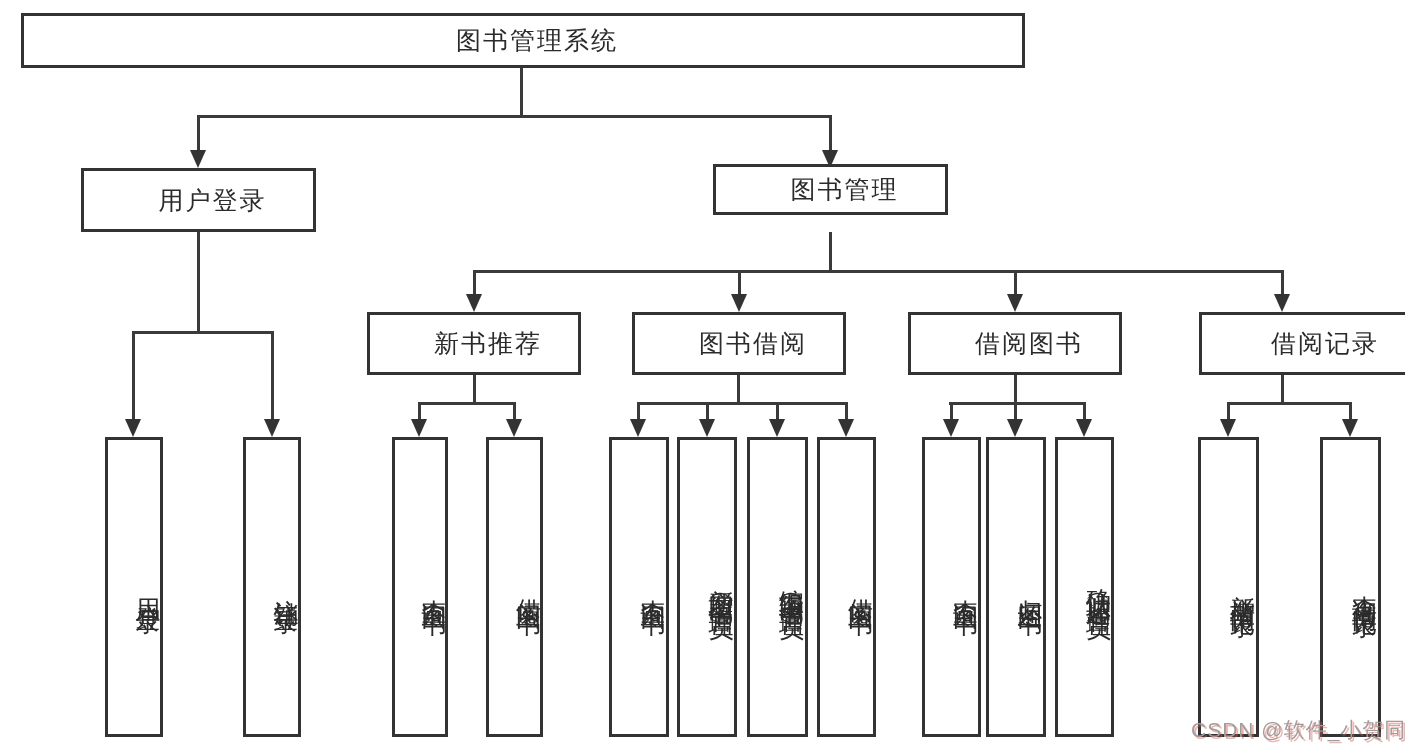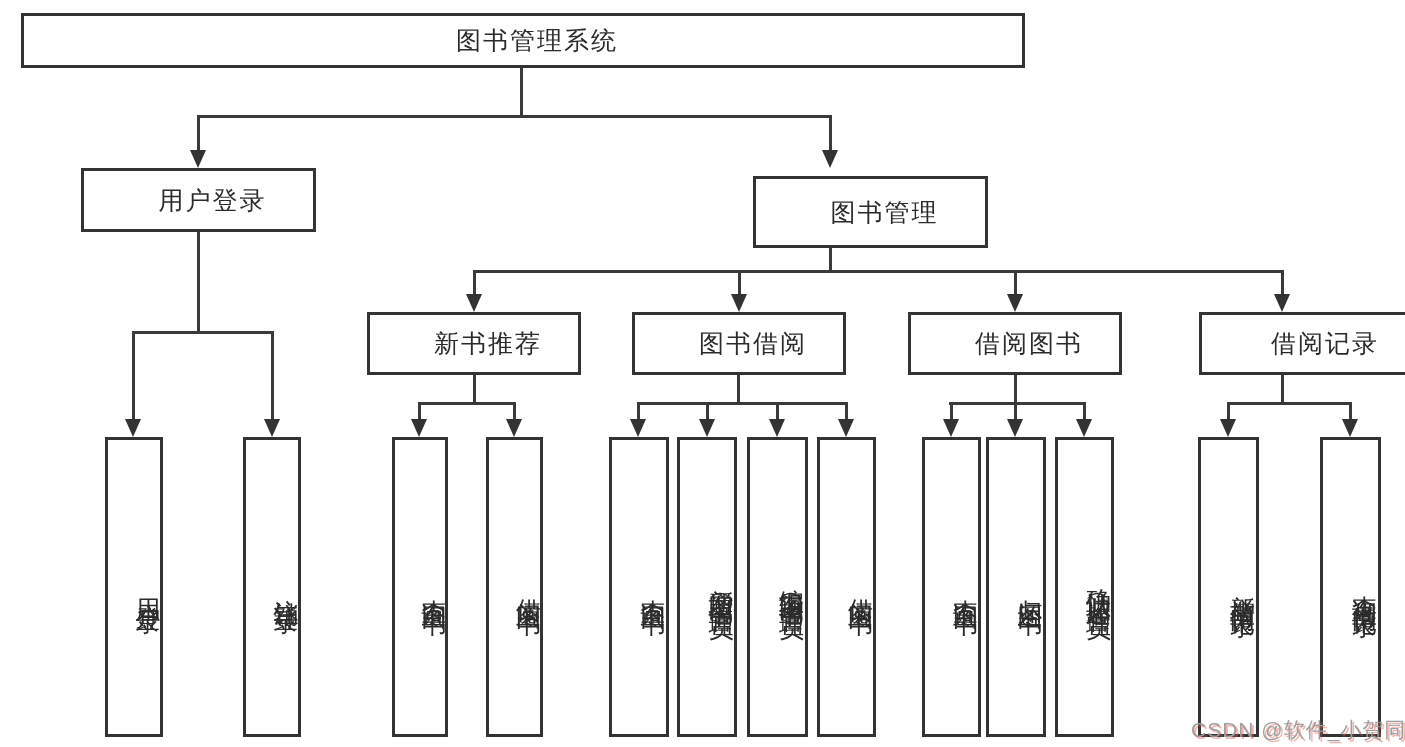--- a/index.html
+++ b/index.html
@@ -19,21 +19,21 @@
   }
   .line{position:absolute;background:#3a3a3a;}
   .arrow{
     position:absolute;width:0;height:0;
     border-left:8px solid transparent;border-right:8px solid transparent;
     border-top:18px solid #333333;
   }
   
   .b-root   {left:21px;  top:13px;  width:1004px;height:55px;}
   .b-login  {left:81px;  top:168px; width:235px; height:64px;}
-  .b-mgmt   {left:713px; top:176px; width:235px; height:72px;margin-left:40px;}
+  .b-mgmt   {left:713px; top:164px; width:235px; height:51px;}
   .b-newrec {left:367px; top:312px; width:214px; height:63px;}
   .b-borrow {left:632px; top:312px; width:214px; height:63px;}
   .b-current{left:908px; top:312px; width:214px; height:63px;}
   .b-records{left:1199px;top:312px; width:224px; height:63px;}
   .v{top:437px;height:300px;}
   .v1 {left:105px; width:58px;}
   .v2 {left:243px; width:58px;}
   .v3 {left:392px; width:56px;}
   .v4 {left:486px; width:57px;}
   .v5 {left:609px; width:60px;}

